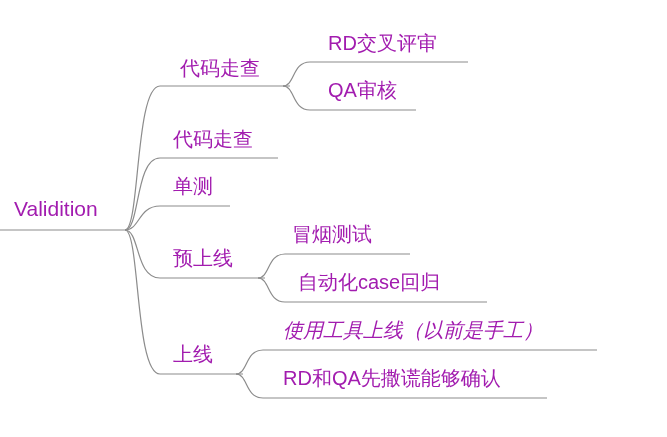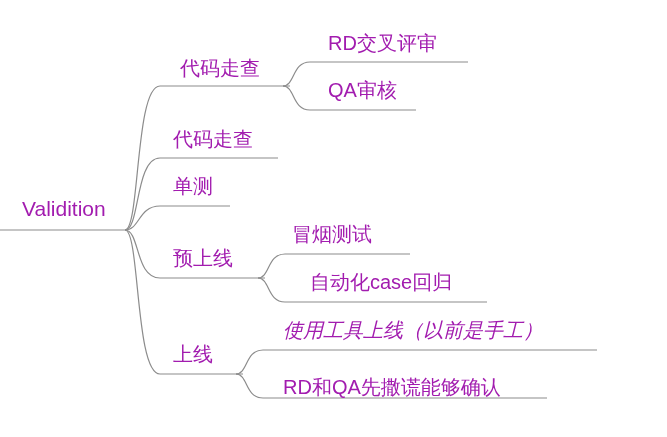--- a/index.html
+++ b/index.html
@@ -25,29 +25,29 @@
   <path d="M283 86 C295 86, 292 62, 310 62 H468" stroke="#8c8c8c" stroke-width="1.2" fill="none"></path>
   <path d="M283 86 C295 86, 292 110, 310 110 H416" stroke="#8c8c8c" stroke-width="1.2" fill="none"></path>
 
   <path d="M258 278 C270 278, 267 254, 285 254 H410" stroke="#8c8c8c" stroke-width="1.2" fill="none"></path>
   <path d="M258 278 C270 278, 267 302, 285 302 H487" stroke="#8c8c8c" stroke-width="1.2" fill="none"></path>
 
   <path d="M236 374 C248 374, 245 350, 263 350 H597" stroke="#8c8c8c" stroke-width="1.2" fill="none"></path>
   <path d="M236 374 C248 374, 245 398, 263 398 H547" stroke="#8c8c8c" stroke-width="1.2" fill="none"></path>
 </svg>
 
-<div class="lbl root" style="left:22px; top:197px;">Validition</div>
+<div class="lbl root" style="left:14px; top:197px;">Validition</div>
 
 <div class="lbl" style="left:180px; top:56px;">代码走查</div>
 <div class="lbl" style="left:328px; top:31px;">RD交叉评审</div>
 <div class="lbl" style="left:328px; top:78px;text-align:right;">QA审核</div>
 
 <div class="lbl" style="left:173px; top:127px;">代码走查</div>
 
 <div class="lbl" style="left:173px; top:174px;">单测</div>
 
 <div class="lbl" style="left:173px; top:246px;">预上线</div>
 <div class="lbl" style="left:292px; top:222px;">冒烟测试</div>
-<div class="lbl" style="left:310px; top:270px;text-align:center;">自动化case回归</div>
+<div class="lbl" style="left:298px; top:270px;text-align:center;">自动化case回归</div>
 
 <div class="lbl" style="left:173px; top:342px;">上线</div>
 <div class="lbl" style="left:283px; top:318px;font-style:italic;">使用工具上线（以前是手工）</div>
-<div class="lbl" style="left:283px; top:366px;margin-top:9px;">RD和QA先撒谎能够确认</div>
+<div class="lbl" style="left:283px; top:366px;">RD和QA先撒谎能够确认</div>
 
 </body></html>

